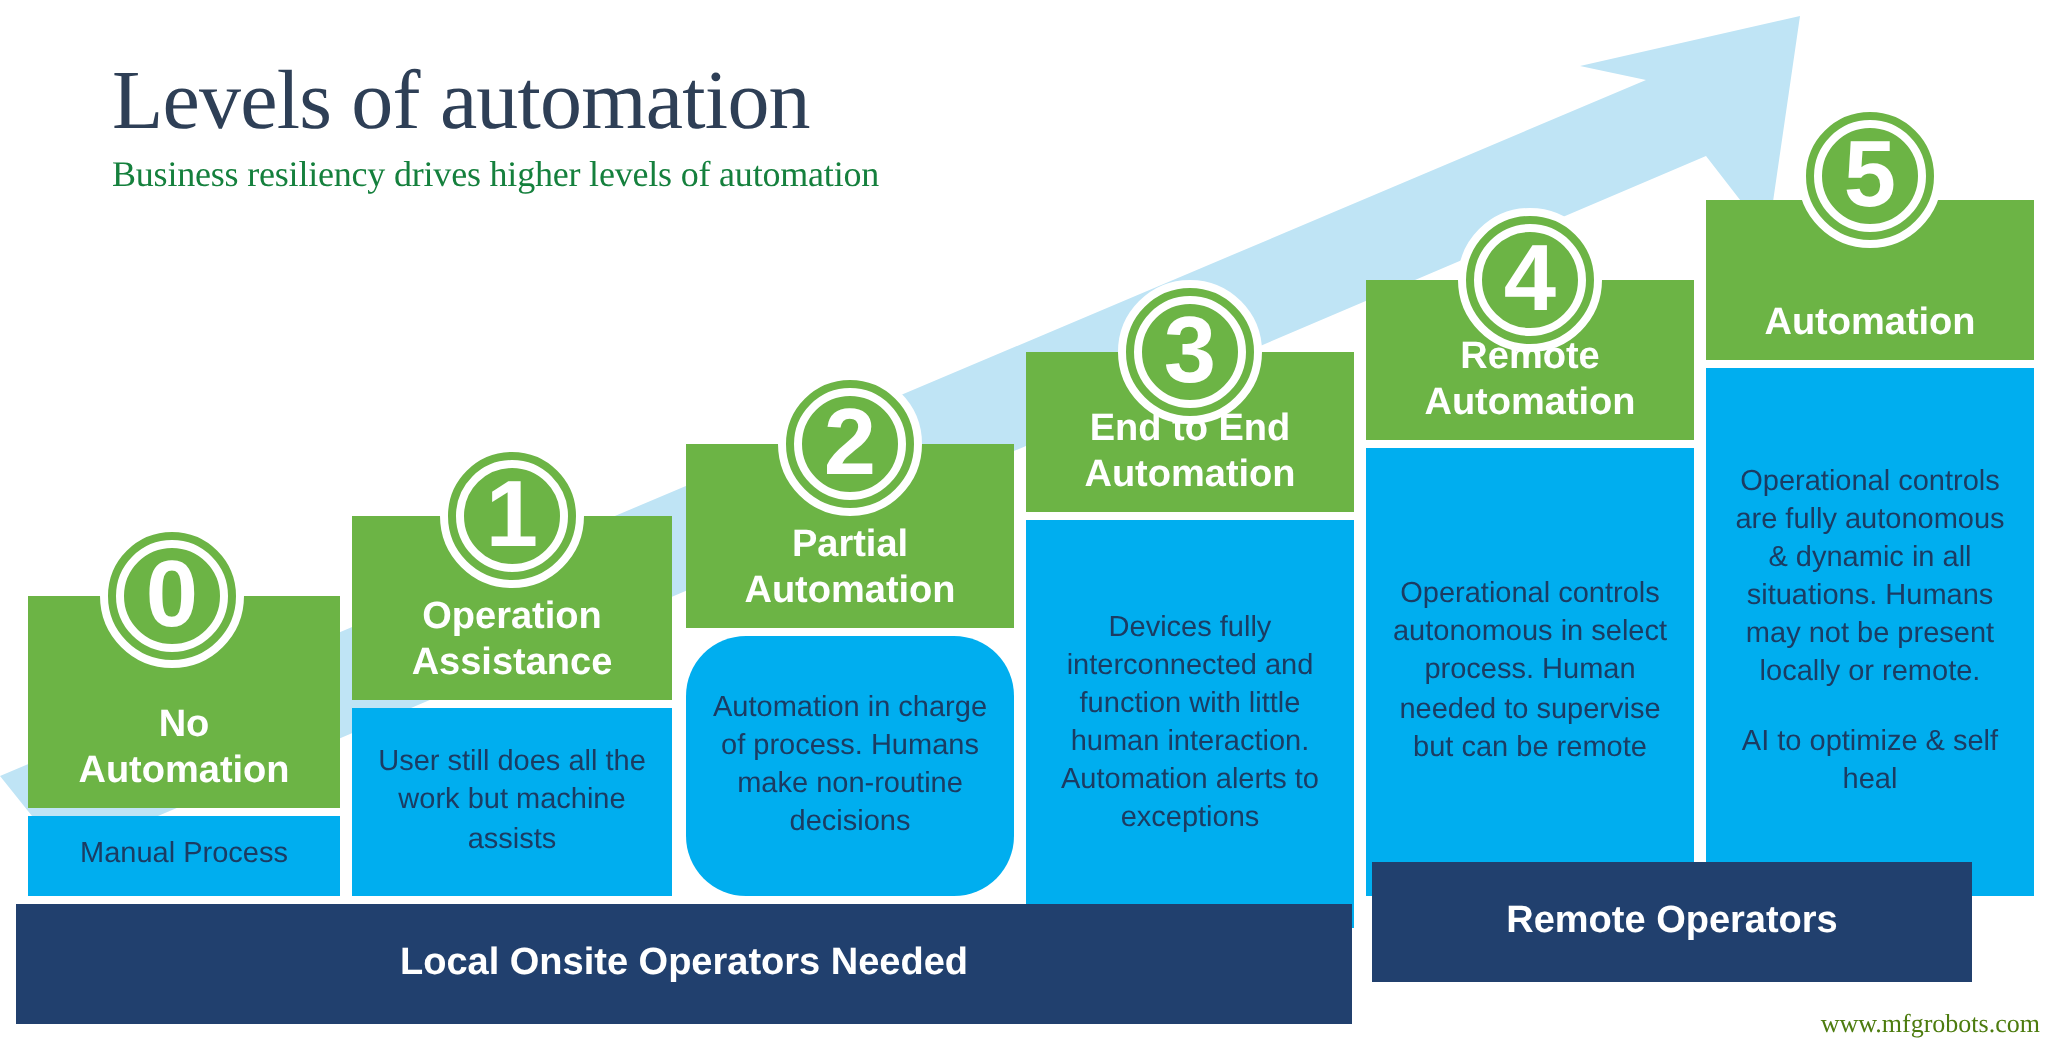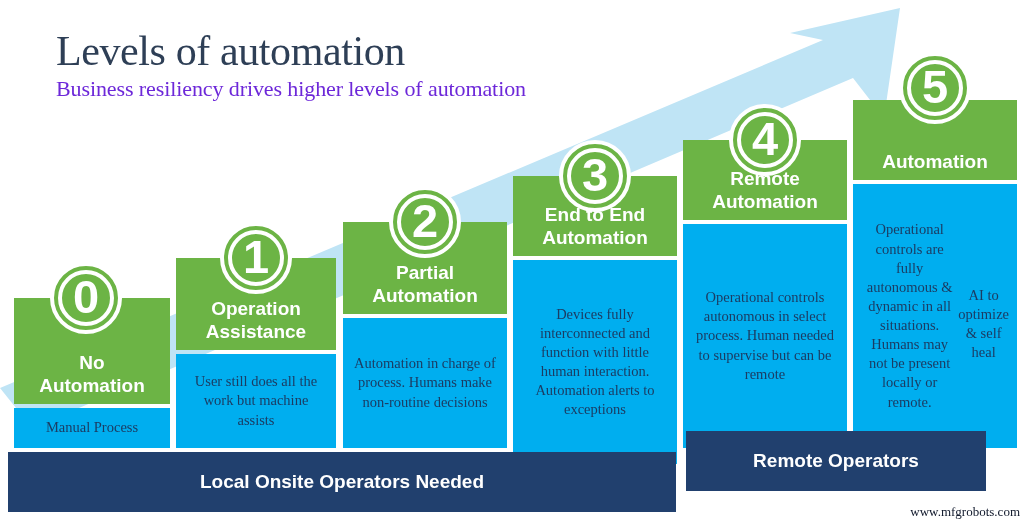--- a/index.html
+++ b/index.html
@@ -14,21 +14,21 @@
   
   #arrow-layer { position:absolute; left:0; top:0; width:1024px; height:522px; }
 
   
   #heading { position:absolute; left:56px; top:30px;font-family:Liberation Serif, serif; }
   #title {
     font-size: 42px; font-weight: 400; color:#2e3f56;
     letter-spacing: -0.4px; line-height: 1.0;
   }
   #subtitle {
-    font-size: 22px; font-weight: 400; color:#6d28d9;
+    font-size: 18px; font-weight: 400; color:#15803d;
     letter-spacing: -0.1px; margin-top: 6px; line-height:1.0;
   }
 
   
   .step { position:absolute; }
   .step-header {
     position:absolute; left:0; width:100%;
     background:#6cb445;
     color:#ffffff;
     text-align:center;
@@ -36,23 +36,22 @@
     display:flex; align-items:flex-end; justify-content:center;
     padding-bottom:7px;
   }
   .step-header-inner { width:100%; padding:0 4px; }
   .step-body {
     position:absolute; left:0; width:100%;
     background:#00aeef;
     color:#1b3c63;
     text-align:center;
     font-size:14.5px; font-weight:400; line-height:1.32;
-    display:flex; flex-direction:row; align-items:center; justify-content:center;
+    display:flex; flex-direction:column; align-items:center; justify-content:center;
     padding: 6px 8px;
-    font-family: Liberation Serif, serif;
   }
   .step-body p + p { margin-top: 16px; }
   .badge {
     position:absolute;
     border-radius:50%;
     background:#6cb445;
     border:4px solid #ffffff;
     color:#ffffff;
     display:flex; align-items:center; justify-content:center;
     font-size:47px; font-weight:700; line-height:1;
@@ -71,21 +70,21 @@
     position:absolute;
     background:#21406e;
     color:#ffffff;
     display:flex; align-items:center; justify-content:center;
     font-size:19px; font-weight:700;
   }
 
   #watermark {
     position:absolute; right:4px; bottom:2px;
     font-family:"Liberation Serif", serif;
-    font-size:13px; color:#0f172a;
+    font-size:13px; color:#4d7c0f;
     letter-spacing:0px;
   }
 </style>
 </head>
 <body>
 
 <div id="stage">
 
   <svg id="arrow-layer" viewBox="0 0 1024 522" width="1024" height="522" aria-hidden="true">
     <polygon points="0,388 823,40 790,33 900,8 884,118 853,78 32,428" fill="#bfe4f5"></polygon>
@@ -129,21 +128,21 @@
   <div class="step" style="left:343px; top:186px; width:164px; height:262px;">
     <div class="badge" style="left:46px; top:0px; width:72px; height:72px;">
       <span>2</span>
     </div>
     <div class="step-header" style="top:36px; height:92px;">
       <div class="step-header-inner">
         <div>Partial</div>
         <div>Automation</div>
       </div>
     </div>
-    <div class="step-body" style="top:132px; height:130px;">
+    <div class="step-body" style="top:132px; height:130px;border-radius:30px;">
       <p>Automation in charge of process. Humans make non-routine decisions</p>
     </div>
   </div>
 
   <div class="step" style="left:513px; top:140px; width:164px; height:308px;">
     <div class="badge" style="left:46px; top:0px; width:72px; height:72px;">
       <span>3</span>
     </div>
     <div class="step-header" style="top:36px; height:80px;">
       <div class="step-header-inner">

